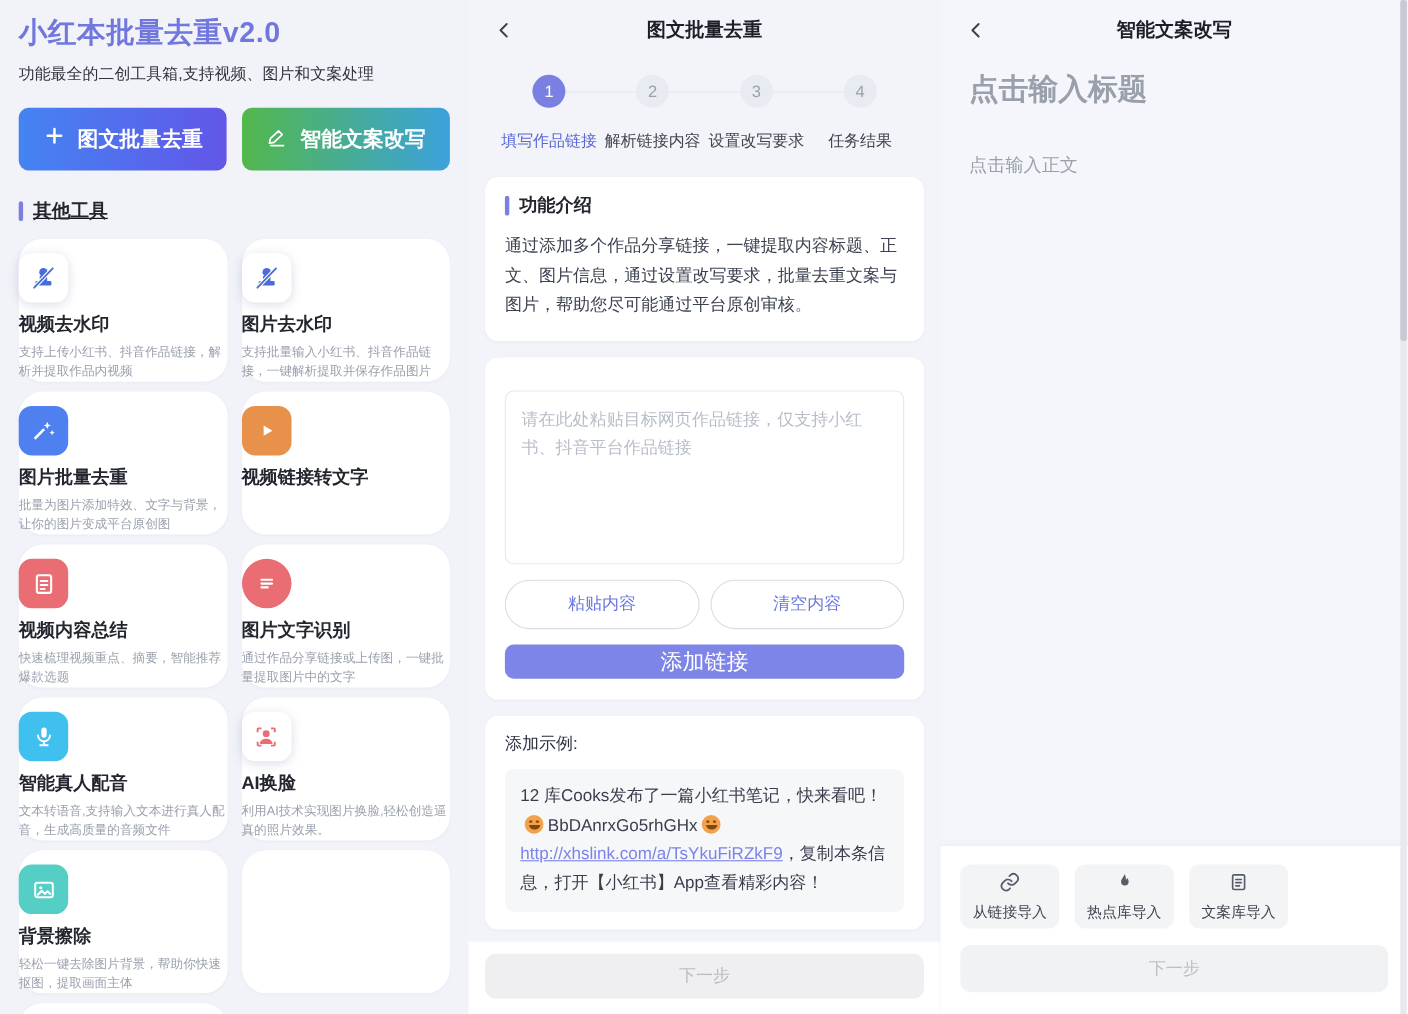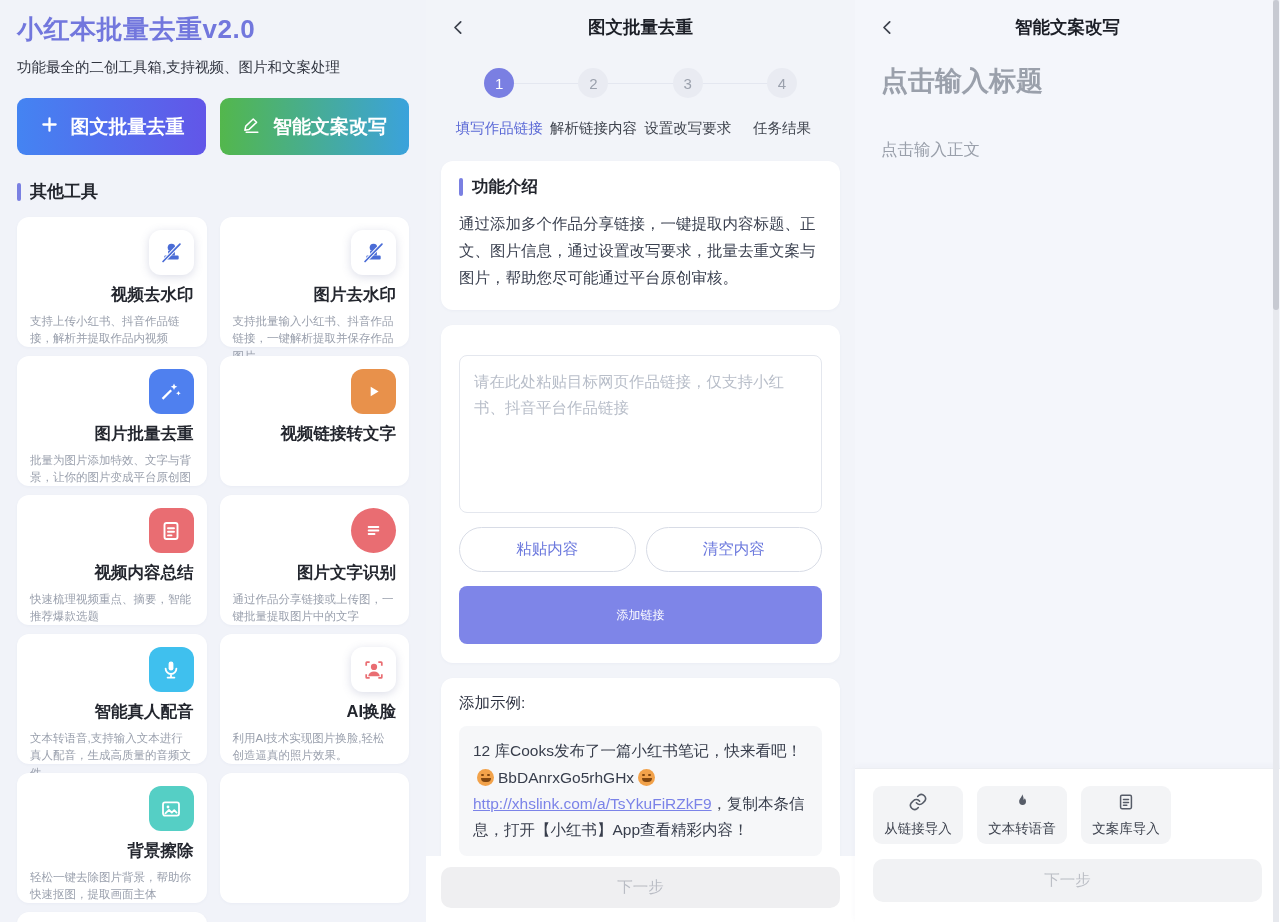--- a/index.html
+++ b/index.html
@@ -8,26 +8,26 @@
 
   
   .panel-left{width:426px;background:#f1f3f9;padding:12px 17px 0;}
   .lp-title{font-size:26px;font-weight:bold;color:#7277dd;letter-spacing:.5px;}
   .lp-subtitle{margin-top:11px;font-size:14.5px;color:#30343f;}
   .lp-actions{display:flex;gap:14px;margin-top:21px;}
   .btn-grad{flex:1;height:57px;border-radius:9px;color:#fff;font-size:19px;font-weight:bold;
     display:flex;align-items:center;justify-content:center;gap:11px;cursor:pointer;}
   .btn-blue{background:linear-gradient(90deg,#4484f2,#6256e8);}
   .btn-green{background:linear-gradient(90deg,#53b74c,#3ba2dc);}
-  .lp-section{display:flex;align-items:center;gap:9px;margin-top:25px;}
+  .lp-section{display:flex;align-items:center;gap:9px;margin-top:25px;text-decoration:underline;}
   .bar{width:4px;height:18px;border-radius:2px;background:#7a80e2;}
   .lp-section-label{font-size:17px;font-weight:bold;color:#23262e;}
   .tool-grid{margin-top:14px;display:grid;grid-template-columns:1fr 1fr;gap:9px 13px;}
-  .tool-card{background:#fff;border-radius:12px;height:130px;box-sizing:border-box;padding:13px 13px 10px;
-    display:flex;flex-direction:column;align-items:flex-end;cursor:pointer;box-shadow:0 1px 3px rgba(60,70,120,.04);}
+  .tool-card{background:#fff;border-radius:22px;height:130px;box-sizing:border-box;padding:13px 0 10px;
+    display:flex;flex-direction:column;align-items:flex-start;cursor:pointer;box-shadow:0 1px 3px rgba(60,70,120,.04);}
   .icon-tile{width:45px;height:45px;border-radius:12px;display:flex;align-items:center;justify-content:center;flex:none;}
   .icon-tile.white{background:#fff;box-shadow:0 2px 10px rgba(90,100,150,.22);}
   .icon-tile.circle{border-radius:50%;}
   .tool-name{margin-top:9px;font-size:16.5px;font-weight:bold;color:#23262e;text-align:center;}
   .tool-desc{margin-top:7px;font-size:11.5px;color:#9aa0ad;line-height:1.5;align-self:stretch;}
   .tool-card.partial{height:130px;}
 
   
   .hd{height:54px;display:flex;align-items:center;justify-content:center;position:relative;flex:none;}
   .hd-back{position:absolute;left:22px;top:16px;width:22px;height:22px;cursor:pointer;display:flex;align-items:center;}
@@ -48,21 +48,21 @@
   .intro-card{margin-top:23px;padding-bottom:19px;}
   .intro-body{margin-top:12px;font-size:15.5px;color:#3b4150;line-height:1.75;}
   .add-card{margin-top:15px;padding-bottom:19px;}
   .link-textarea{display:block;width:100%;box-sizing:border-box;height:158px;margin-top:15px;
     border:1px solid #e4e7ee;border-radius:8px;background:#fff;resize:none;padding:13px 14px;
     font-family:inherit;font-size:15.5px;line-height:1.65;color:#333;outline:none;}
   .link-textarea::placeholder{color:#b8bec9;}
   .btn-row{display:flex;gap:10px;margin-top:14px;}
   .btn-outline{flex:1;height:45px;border:1px solid #d8dce6;border-radius:23px;background:#fff;color:#6a77dd;
     font-size:15.5px;display:flex;align-items:center;justify-content:center;cursor:pointer;box-sizing:border-box;}
-  .btn-primary{margin-top:14px;height:58px;border-radius:8px;background:#7e85e8;color:#fff;font-size:12px;
+  .btn-primary{margin-top:14px;height:31px;border-radius:8px;background:#7e85e8;color:#fff;font-size:20px;
     display:flex;align-items:center;justify-content:center;cursor:pointer;}
   .example-card{margin-top:15px;padding-bottom:16px;}
   .example-label{font-size:15.5px;color:#2c3140;}
   .example-box{margin-top:12px;background:#f6f7f9;border-radius:8px;padding:12px 14px;font-size:15.5px;
     color:#383e4c;line-height:1.7;}
   .example-box a{color:#7b83e8;}
   .emoji{display:inline-block;width:17px;height:17px;border-radius:50%;background:#f2a24a;position:relative;
     vertical-align:-3px;margin:0 4px;}
   .emoji::before{content:"";position:absolute;left:4px;top:5px;width:2.5px;height:2.5px;border-radius:50%;background:#81460f;box-shadow:6px 0 0 #81460f;}
   .emoji::after{content:"";position:absolute;left:3.5px;top:9.5px;width:10px;height:4px;border-radius:0 0 5px 5px;background:#81460f;}
@@ -294,21 +294,21 @@
             <span><svg viewBox="0 0 24 24" width="20" height="20" fill="none" stroke="#565c68" stroke-width="1.9" stroke-linecap="round" stroke-linejoin="round">
                 <path d="M10 13a5 5 0 0 0 7.5.5l2.5-2.5a5 5 0 0 0-7-7l-1.4 1.4"></path>
                 <path d="M14 11a5 5 0 0 0-7.5-.5L4 13a5 5 0 0 0 7 7l1.4-1.4"></path>
               </svg></span>
             <div class="import-label">从链接导入</div>
           </div>
           <div class="import-btn">
             <span><svg viewBox="0 0 24 24" width="20" height="20" fill="#565c68">
                 <path d="M12 2.8c.7 3-3.4 5-3.4 8.6a4.1 4.1 0 0 0 8.2 0c0-1.6-.7-2.9-1.4-3.9-.3 1-.9 1.5-1.6 1.8.4-2-.3-4.6-1.8-6.5z"></path>
               </svg></span>
-            <div class="import-label">文本转语音</div>
+            <div class="import-label">热点库导入</div>
           </div>
           <div class="import-btn">
             <span><svg viewBox="0 0 24 24" width="20" height="20" fill="none" stroke="#565c68" stroke-width="1.8" stroke-linecap="round">
                 <rect x="5.5" y="4" width="13" height="16" rx="1.6"></rect>
                 <path d="M9 9h6M9 12.5h6M9 16h4"></path>
               </svg></span>
             <div class="import-label">文案库导入</div>
           </div>
         </div>
       <div class="btn-next2">下一步</div>

